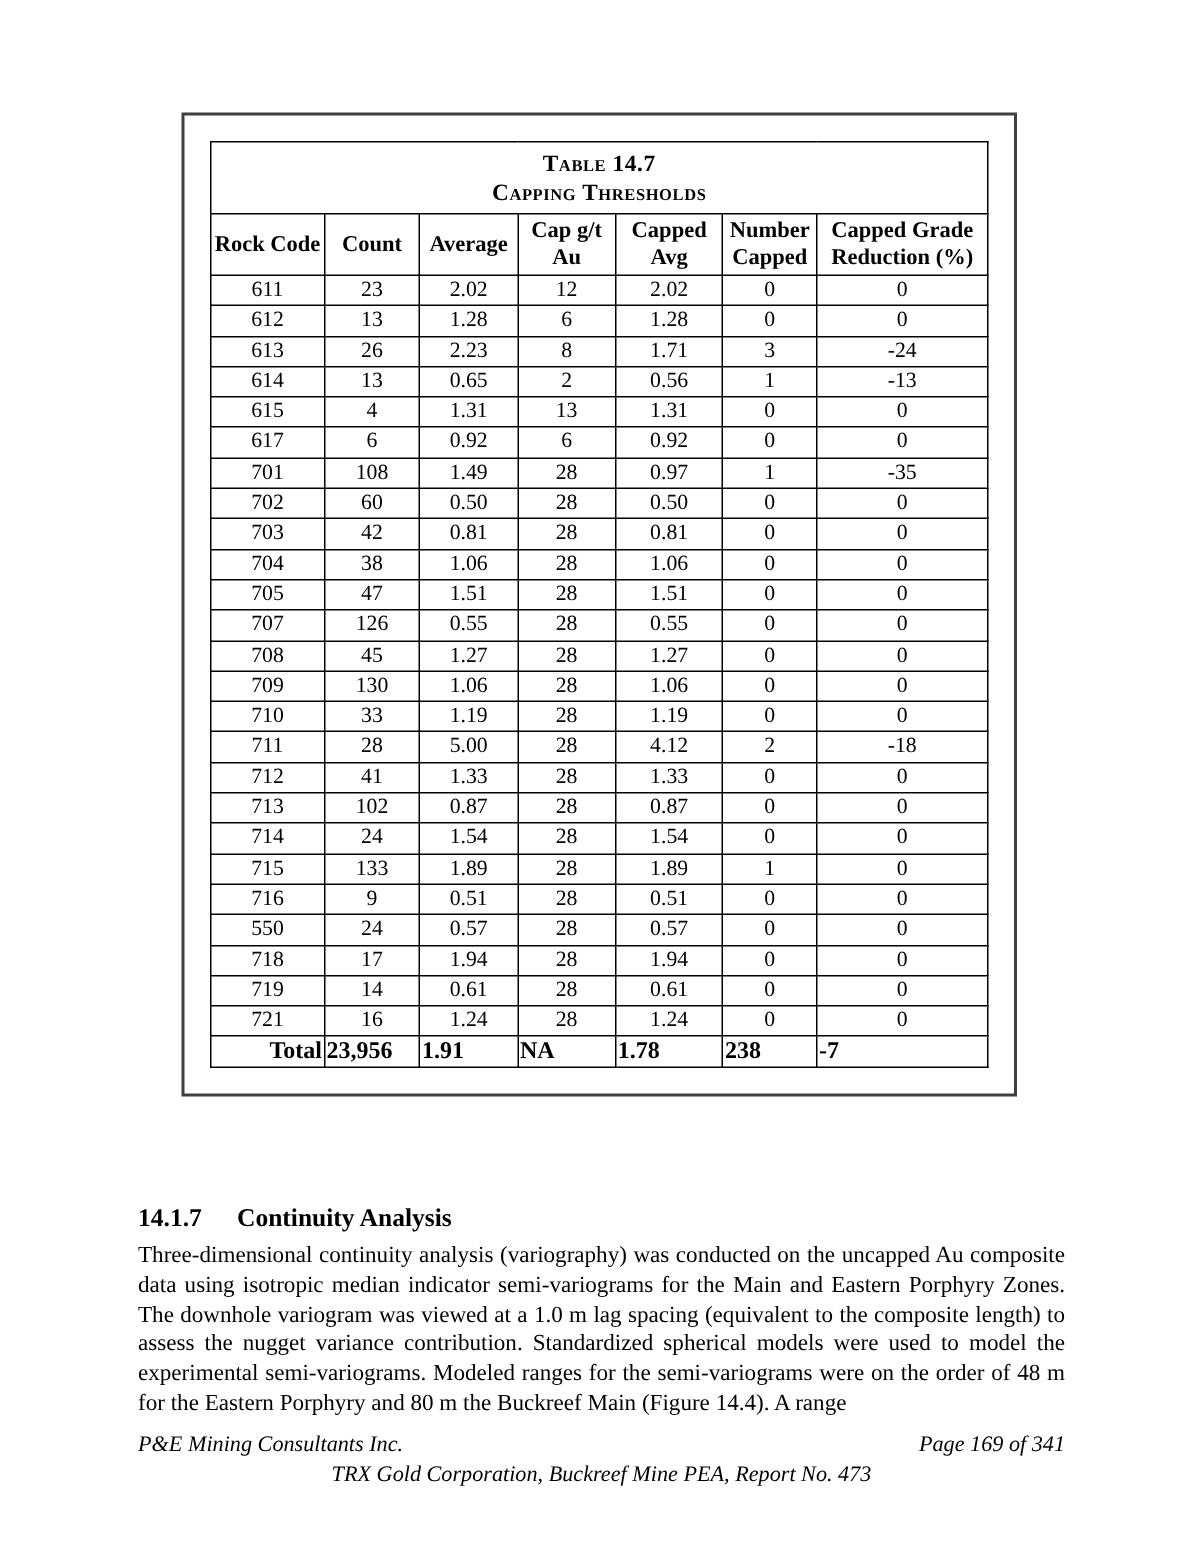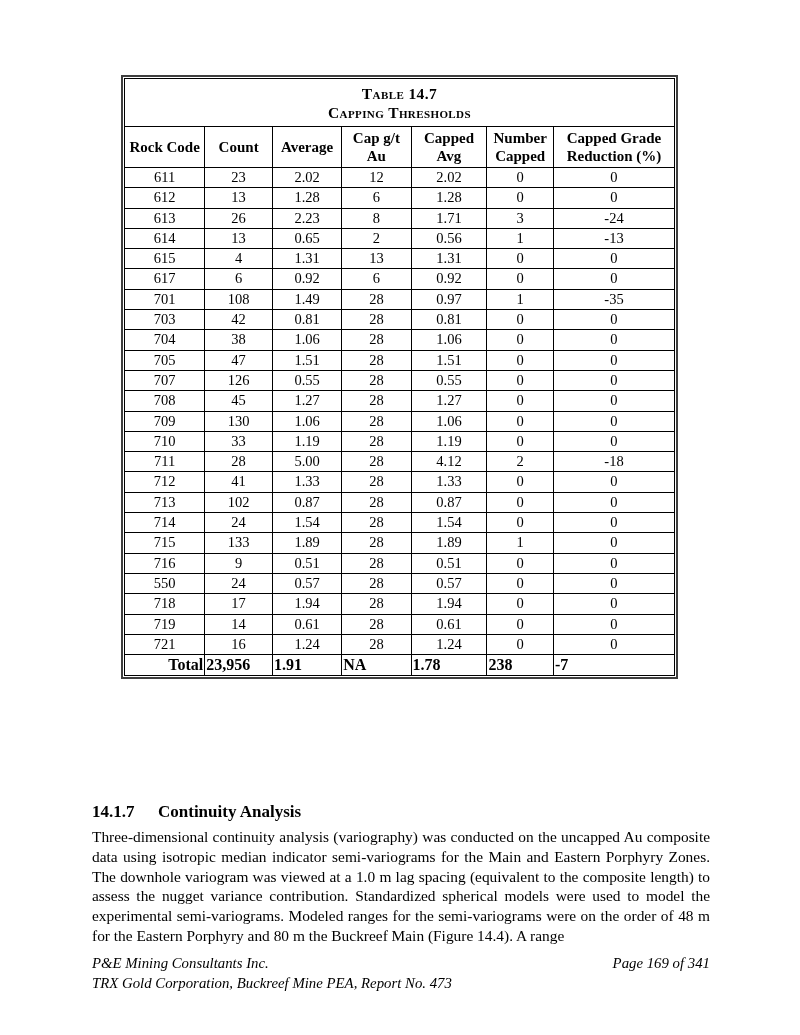--- a/index.html
+++ b/index.html
@@ -7,21 +7,21 @@
     position:relative;
     width:800px;height:1035px;
     background:#fff;color:#000;
     font-family:"Liberation Serif", serif;
     overflow:hidden;
   }
   
   .table-outer{
     position:absolute;left:121px;top:75px;width:557px;
     border:2px solid #3f3f3f;
-    padding:1px;background:#fff;box-sizing:border-box;
+    padding:17px;background:#fff;box-sizing:border-box;
   }
   table.cap-table{
     width:100%;border-collapse:collapse;table-layout:fixed;
   }
   .cap-table th,.cap-table td{border:1px solid #000;}
   .title-cell{
     border-bottom:2px solid #000;
     padding:5px 0 4px 0;
   }
   .title-line{
@@ -47,21 +47,21 @@
   .section-heading .num{display:inline-block;width:66px;}
   
   .body-paragraph{
     position:absolute;left:92px;top:827px;width:618px;
     font-size:15.4px;line-height:19.8px;
     text-align:justify;
   }
   
   .footer{
     position:absolute;left:92px;top:954px;width:618px;
-    font-style:italic;font-size:14.8px;line-height:19.5px;
+    font-style:italic;font-size:14.8px;line-height:19.5px;text-align:center;
   }
   .footer-row1{display:flex;justify-content:space-between;}
 </style>
 </head>
 <body>
 
 <div class="page">
 
   <div class="table-outer">
     <table class="cap-table">
@@ -149,20 +149,29 @@
           <tr>
             <td>701</td>
             <td>108</td>
             <td>1.49</td>
             <td>28</td>
             <td>0.97</td>
             <td>1</td>
             <td>-35</td>
           </tr>
           <tr>
+            <td>702</td>
+            <td>60</td>
+            <td>0.50</td>
+            <td>28</td>
+            <td>0.50</td>
+            <td>0</td>
+            <td>0</td>
+          </tr>
+          <tr>
             <td>703</td>
             <td>42</td>
             <td>0.81</td>
             <td>28</td>
             <td>0.81</td>
             <td>0</td>
             <td>0</td>
           </tr>
           <tr>
             <td>704</td>

